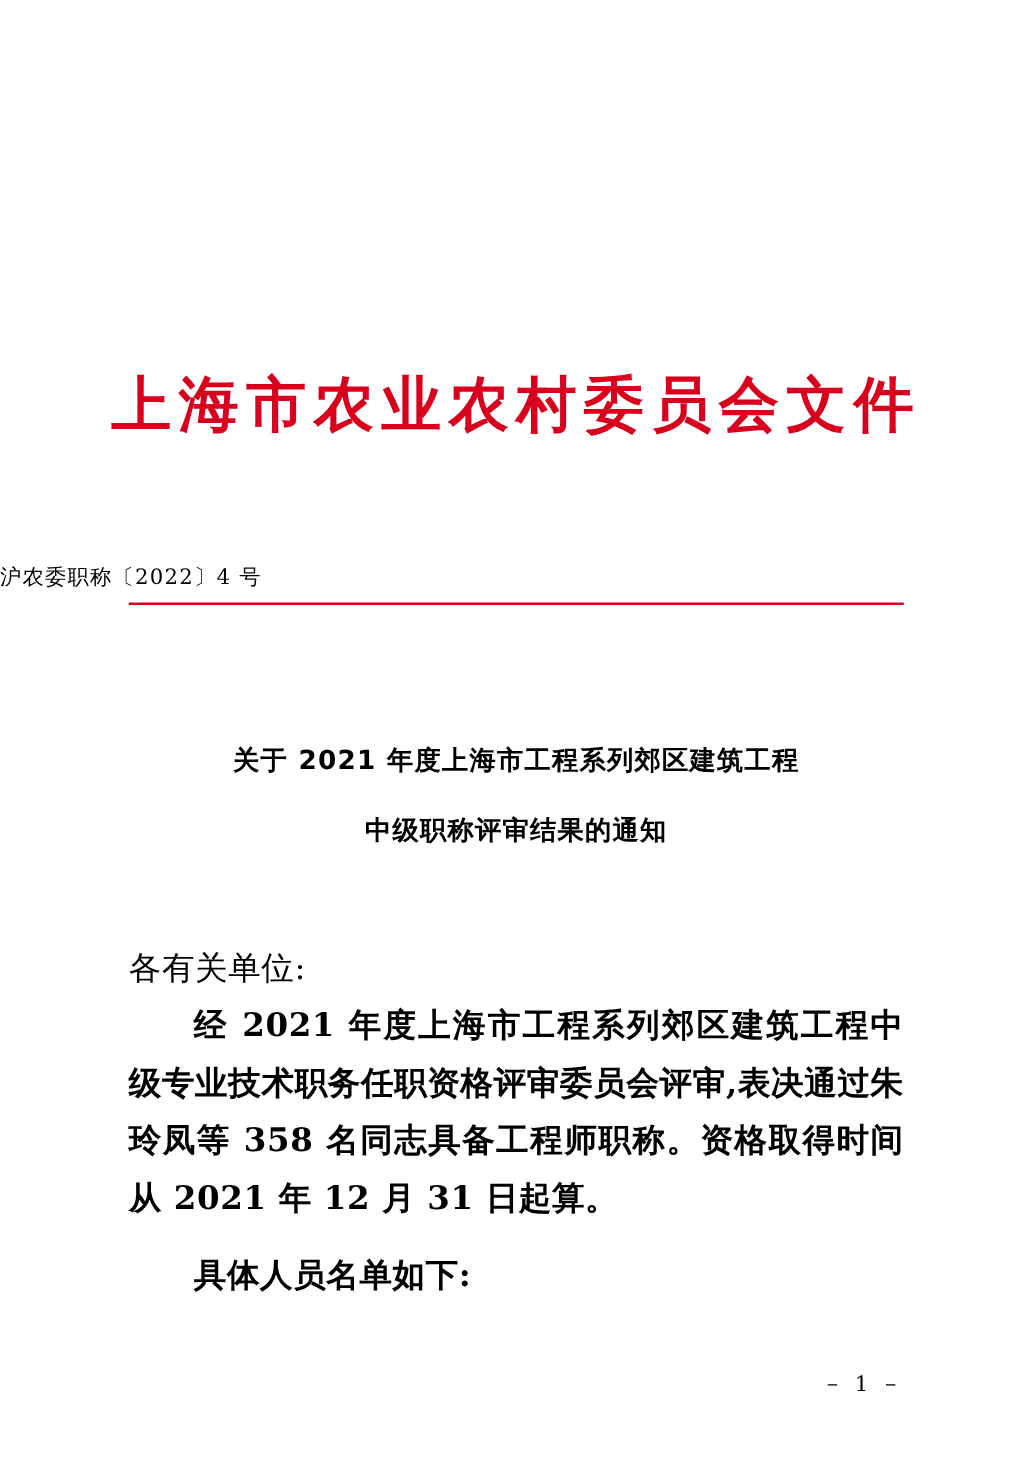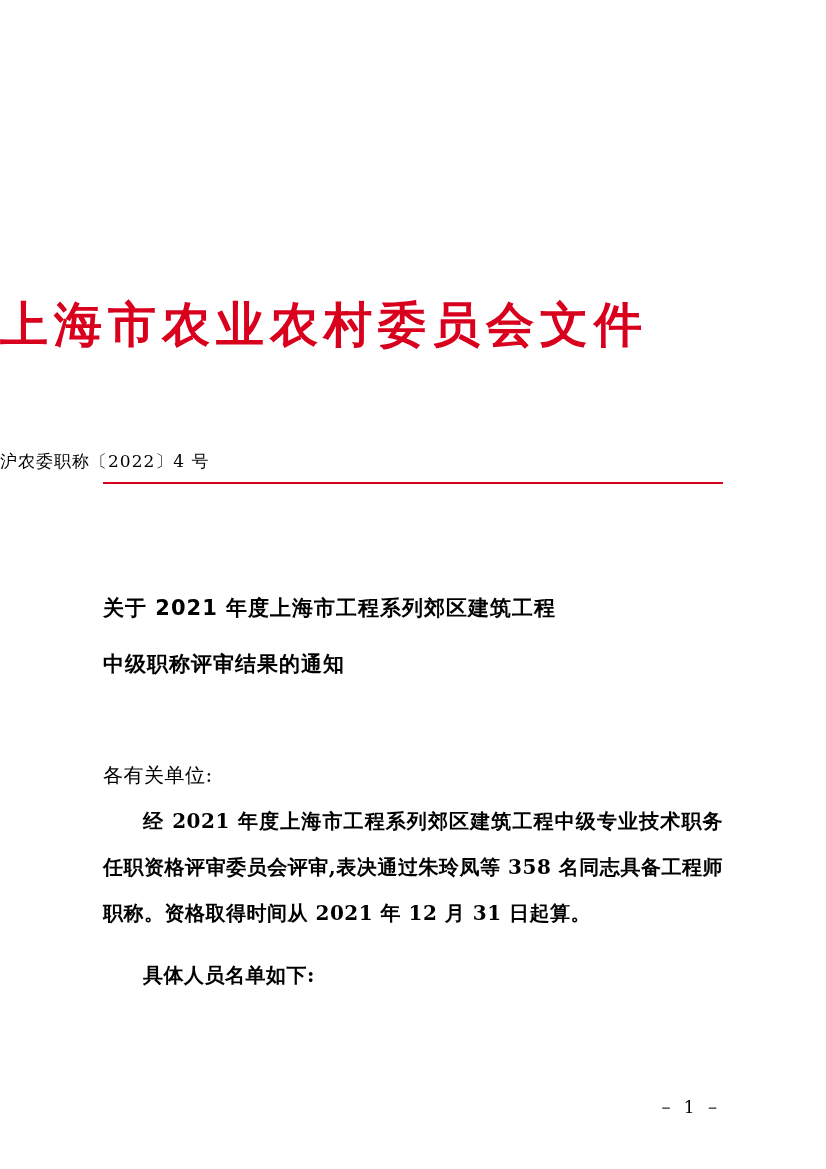--- a/index.html
+++ b/index.html
@@ -21,20 +21,21 @@
     height: 1169px;
     box-sizing: border-box;
   }
 
   
   .masthead {
     position: absolute;
     top: 296px;
     left: 0;
     width: 826px;
+    text-align: center;
   }
   .masthead-title {
     color: #d8001c;
     font-family: "DejaVu Serif", "Liberation Serif", serif;
     font-weight: bold;
     font-size: 48px;
     letter-spacing: 6px;
     line-height: 1.2;
     white-space: nowrap;
   }
@@ -59,34 +60,35 @@
     height: 2px;
     background: #d8001c;
   }
 
   
   .doc-title {
     position: absolute;
     top: 580px;
     left: 103px;
     width: 620px;
+    text-align: center;
     font-family: "DejaVu Sans", "Liberation Sans", sans-serif;
     font-weight: bold;
     font-size: 21px;
     line-height: 56px;
     letter-spacing: 1px;
   }
 
   
   .body-text {
     position: absolute;
     top: 752px;
     left: 103px;
     width: 620px;
-    font-size: 20px;
+    font-size: 26px;
     line-height: 46px;
     letter-spacing: 0.5px;
     text-align: justify;
   }
   .body-text p {
     margin: 0;
   }
   .indent-2 {
     text-indent: 2em;
     font-weight: bold;

